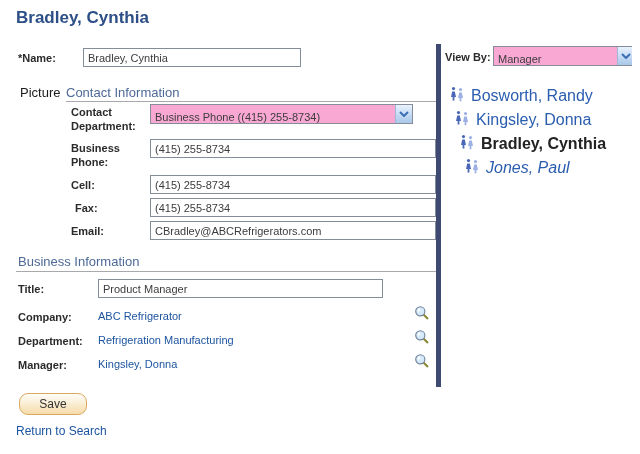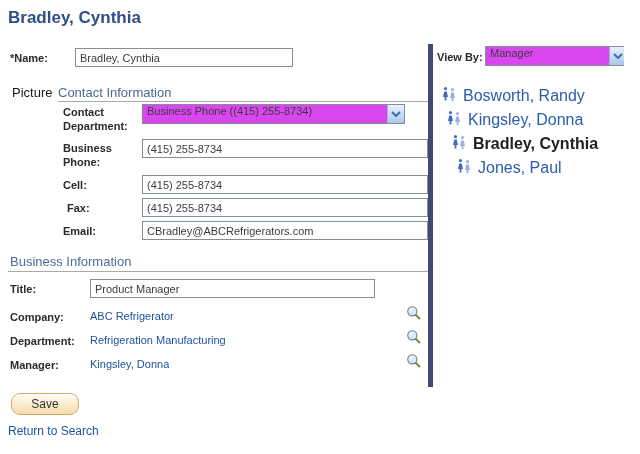--- a/index.html
+++ b/index.html
@@ -2,37 +2,38 @@
 <html><head>
 <meta charset="utf-8">
 <style>
   * { box-sizing: border-box; margin: 0; padding: 0; }
   html, body { background: #fff; }
   body { font-family: "Liberation Sans", sans-serif; }
   .frame {
     position: relative; width: 624px; height: 454px;
     background: #ffffff; overflow: hidden;
     font-family: "Liberation Sans", sans-serif;
+    margin-left: 8px;
   }
   .page-title {
     position: absolute; left: 8px; top: 8px;
     font-size: 17px; font-weight: bold; color: #2d4f87;
   }
   .lbl {
     position: absolute; font-size: 11px; font-weight: bold;
     color: #2b2b2b; line-height: 14px; white-space: nowrap;
   }
   .txt {
     position: absolute; height: 19px; border: 1px solid #858d99;
     background: #fff; font-family: "Liberation Sans", sans-serif;
     font-size: 11px; color: #3c3c3c; padding: 0 4px;
   }
   .selectbox {
     position: absolute; height: 20px; border: 1px solid #858d99;
-    background: #d946ef; display: flex; align-items: flex-start; cursor: default;
+    background: #f9a8d4; display: flex; align-items: flex-end; cursor: default;
   }
   .sel-text {
     flex: 1; font-size: 11px; color: #3c3c3c; padding-left: 4px;
     white-space: nowrap; overflow: hidden;
   }
   .sel-btn {
     width: 17px; align-self: stretch;
     background: linear-gradient(#e8f2fd, #a9c7ea);
     border-left: 1px solid #9db8d9;
     display: flex; align-items: center; justify-content: center;
@@ -121,21 +122,21 @@
       <span>
         <svg width="16" height="16" viewBox="0 0 16 16">
             <circle cx="4.5" cy="2.6" r="1.6" fill="#4a67b8"></circle>
             <path d="M2 11 L3.2 5.6 h2.6 L7 11 h-1.6 L5.4 14.5 h-1.8 L3.6 11 Z" fill="#4a67b8"></path>
             <circle cx="11.5" cy="3.6" r="1.6" fill="#9db0e4"></circle>
             <path d="M9 12 L10.2 6.6 h2.6 L14 12 h-1.6 L12.4 15.2 h-1.8 L10.6 12 Z" fill="#9db0e4"></path>
           </svg>
       </span>
       <span class="tree-label">Bradley, Cynthia</span>
     </div>
-    <div class="tree-row" style="margin-left:19px;">
+    <div class="tree-row" style="margin-left:19px;font-style:italic;">
       <span>
         <svg width="16" height="16" viewBox="0 0 16 16">
             <circle cx="4.5" cy="2.6" r="1.6" fill="#4a67b8"></circle>
             <path d="M2 11 L3.2 5.6 h2.6 L7 11 h-1.6 L5.4 14.5 h-1.8 L3.6 11 Z" fill="#4a67b8"></path>
             <circle cx="11.5" cy="3.6" r="1.6" fill="#9db0e4"></circle>
             <path d="M9 12 L10.2 6.6 h2.6 L14 12 h-1.6 L12.4 15.2 h-1.8 L10.6 12 Z" fill="#9db0e4"></path>
           </svg>
       </span>
       <span class="tree-label">Jones, Paul</span>
     </div>

